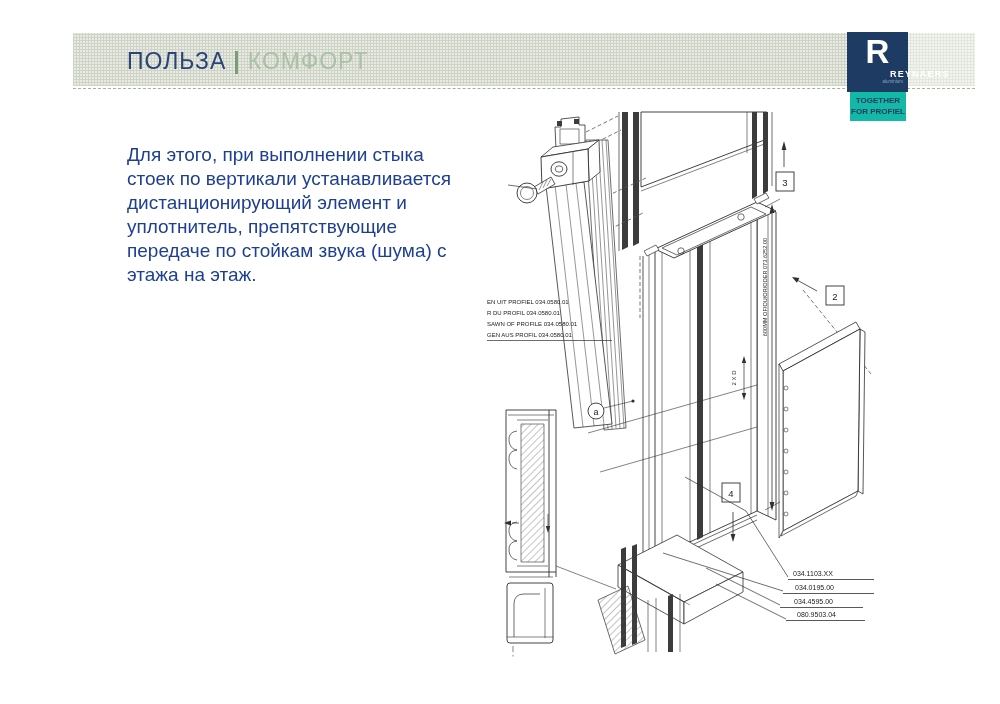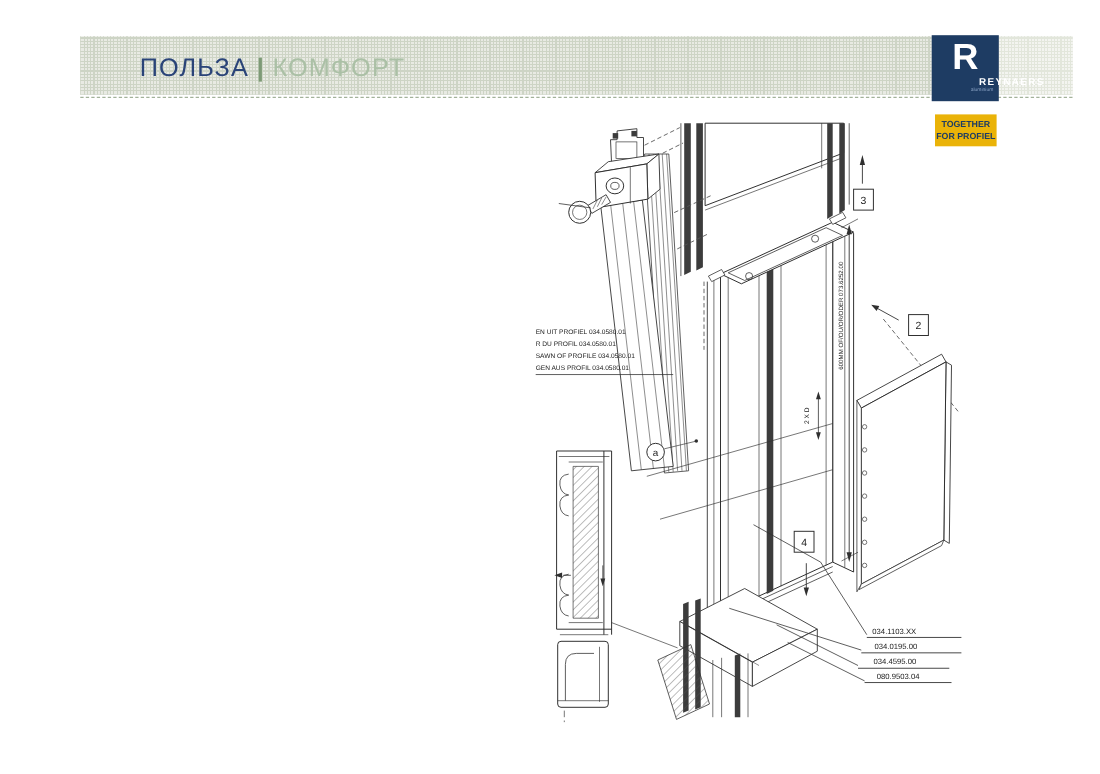--- a/index.html
+++ b/index.html
@@ -24,21 +24,21 @@
   .t-primary{color:var(--title-navy,#2a4478);}
   .t-divider{color:var(--divider-green,#7d9a76);font-weight:bold;margin:0 7px;}
   .t-secondary{color:var(--secondary-sage,#abc0a6);}
 
   
   .logo{position:absolute;left:847px;top:32px;width:61px;height:60px;
         background:var(--logo-navy,#1e3c63);color:#fff;text-align:center;}
   .logo-r{font-size:33px;font-weight:bold;line-height:34px;margin-top:3px;}
   .logo-brand{font-size:9px;font-weight:bold;letter-spacing:1.2px;line-height:10px;margin-left:43px;}
   .logo-sub{font-size:4.5px;color:#8aa2c4;text-align:right;padding-right:5px;line-height:6px;}
-  .logo-tag{position:absolute;left:850px;top:104px;width:56px;height:29px;background:#eab308;
+  .logo-tag{position:absolute;left:850px;top:92px;width:56px;height:29px;background:#14b8a6;
         color:var(--logo-navy,#1e3c63);font-size:8px;font-weight:bold;text-align:center;
         line-height:10.5px;padding-top:4px;box-sizing:border-box;}
 
   
   .body-text{position:absolute;left:127px;top:143px;width:340px;
         font-size:19px;line-height:24px;color:var(--body-blue,#1e3f94);}
 
   
   .drawing{position:absolute;left:480px;top:100px;width:500px;height:560px;}
   .drawing text{font-family:"Liberation Sans",sans-serif;fill:#222;}
@@ -64,20 +64,21 @@
   <div class="logo">
     <div class="logo-r">R</div>
     <div class="logo-brand">REYNAERS</div>
     <div class="logo-sub">aluminium</div>
   </div>
   <div class="logo-tag">
     <div>TOGETHER</div>
     <div>FOR PROFIEL</div>
   </div>
 
+  <div class="body-text">Для этого, при выполнении стыка стоек по вертикали устанавливается дистанционирующий элемент и уплотнитель, препятствующие передаче по стойкам звука (шума) с этажа на этаж.</div>
 
   <svg class="drawing" viewBox="480 100 500 560" xmlns="http://www.w3.org/2000/svg">
     <defs>
       <pattern id="hatch" width="5" height="5" patternUnits="userSpaceOnUse" patternTransform="rotate(45)">
         <line x1="0" y1="0" x2="0" y2="5" stroke="#555" stroke-width="0.7"></line>
       </pattern>
     </defs>
 
     <g>
       <line class="ln" stroke-width="0.7" x1="619" y1="112" x2="619" y2="251"></line>

